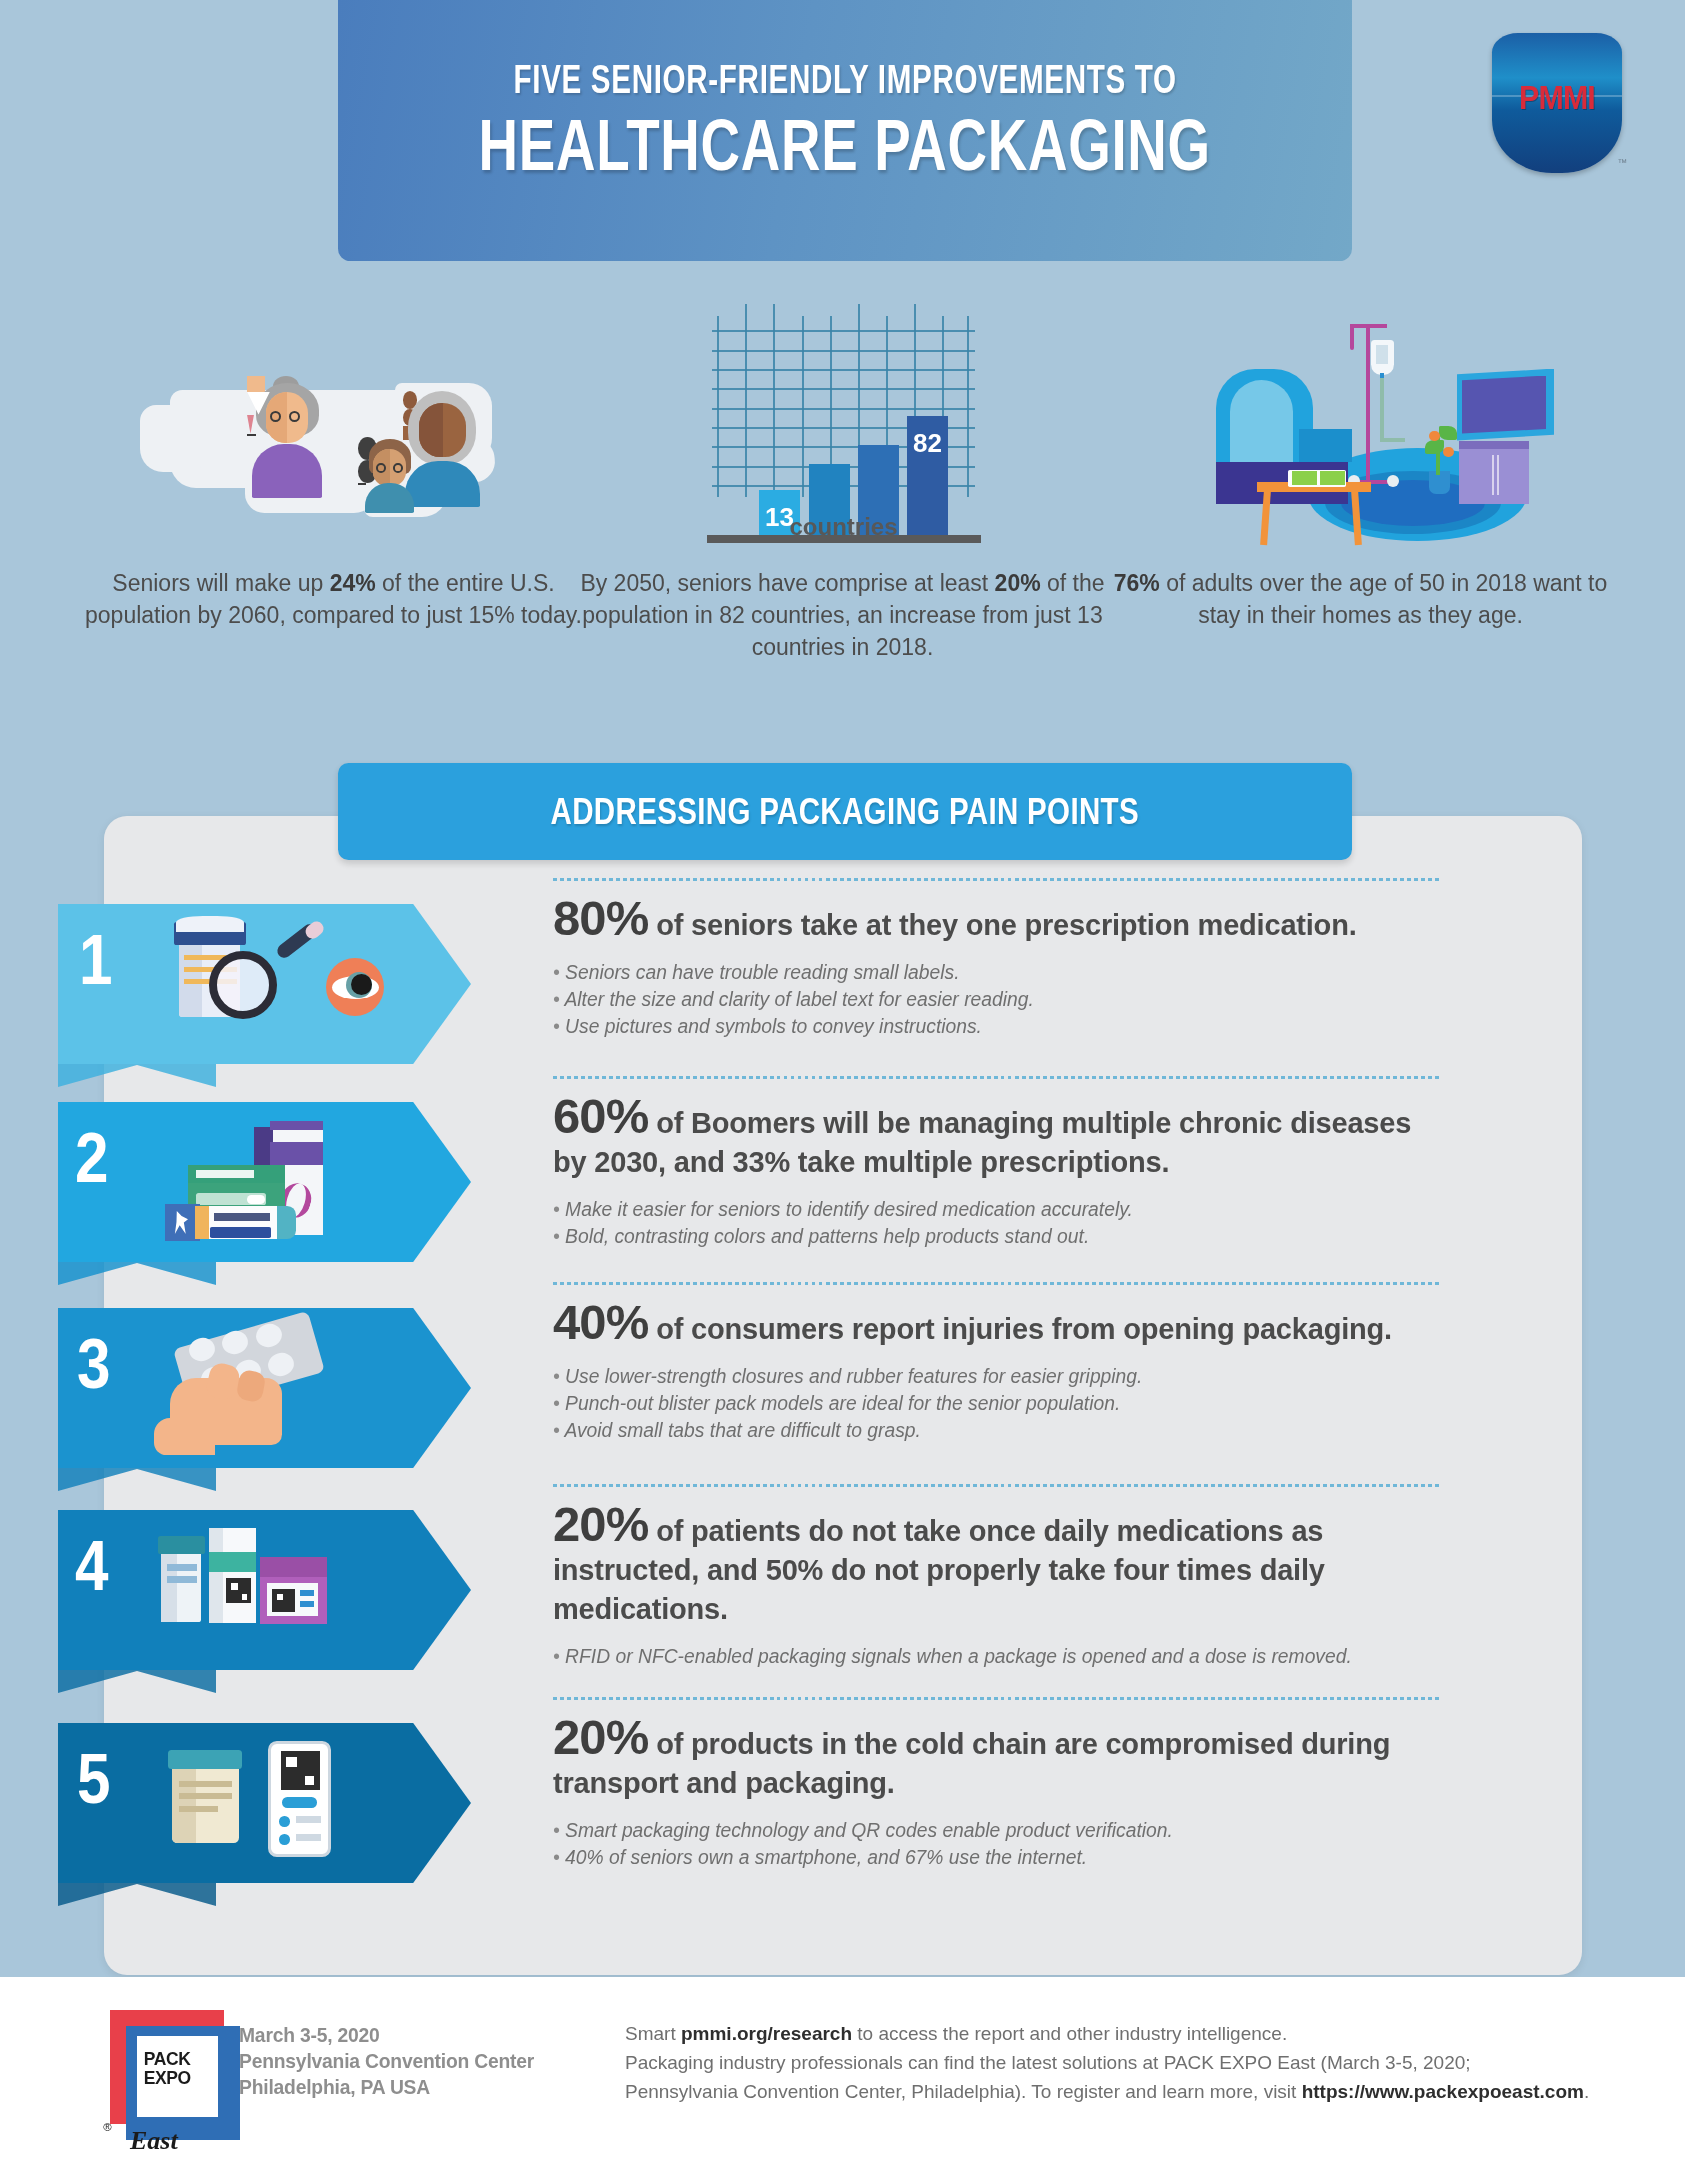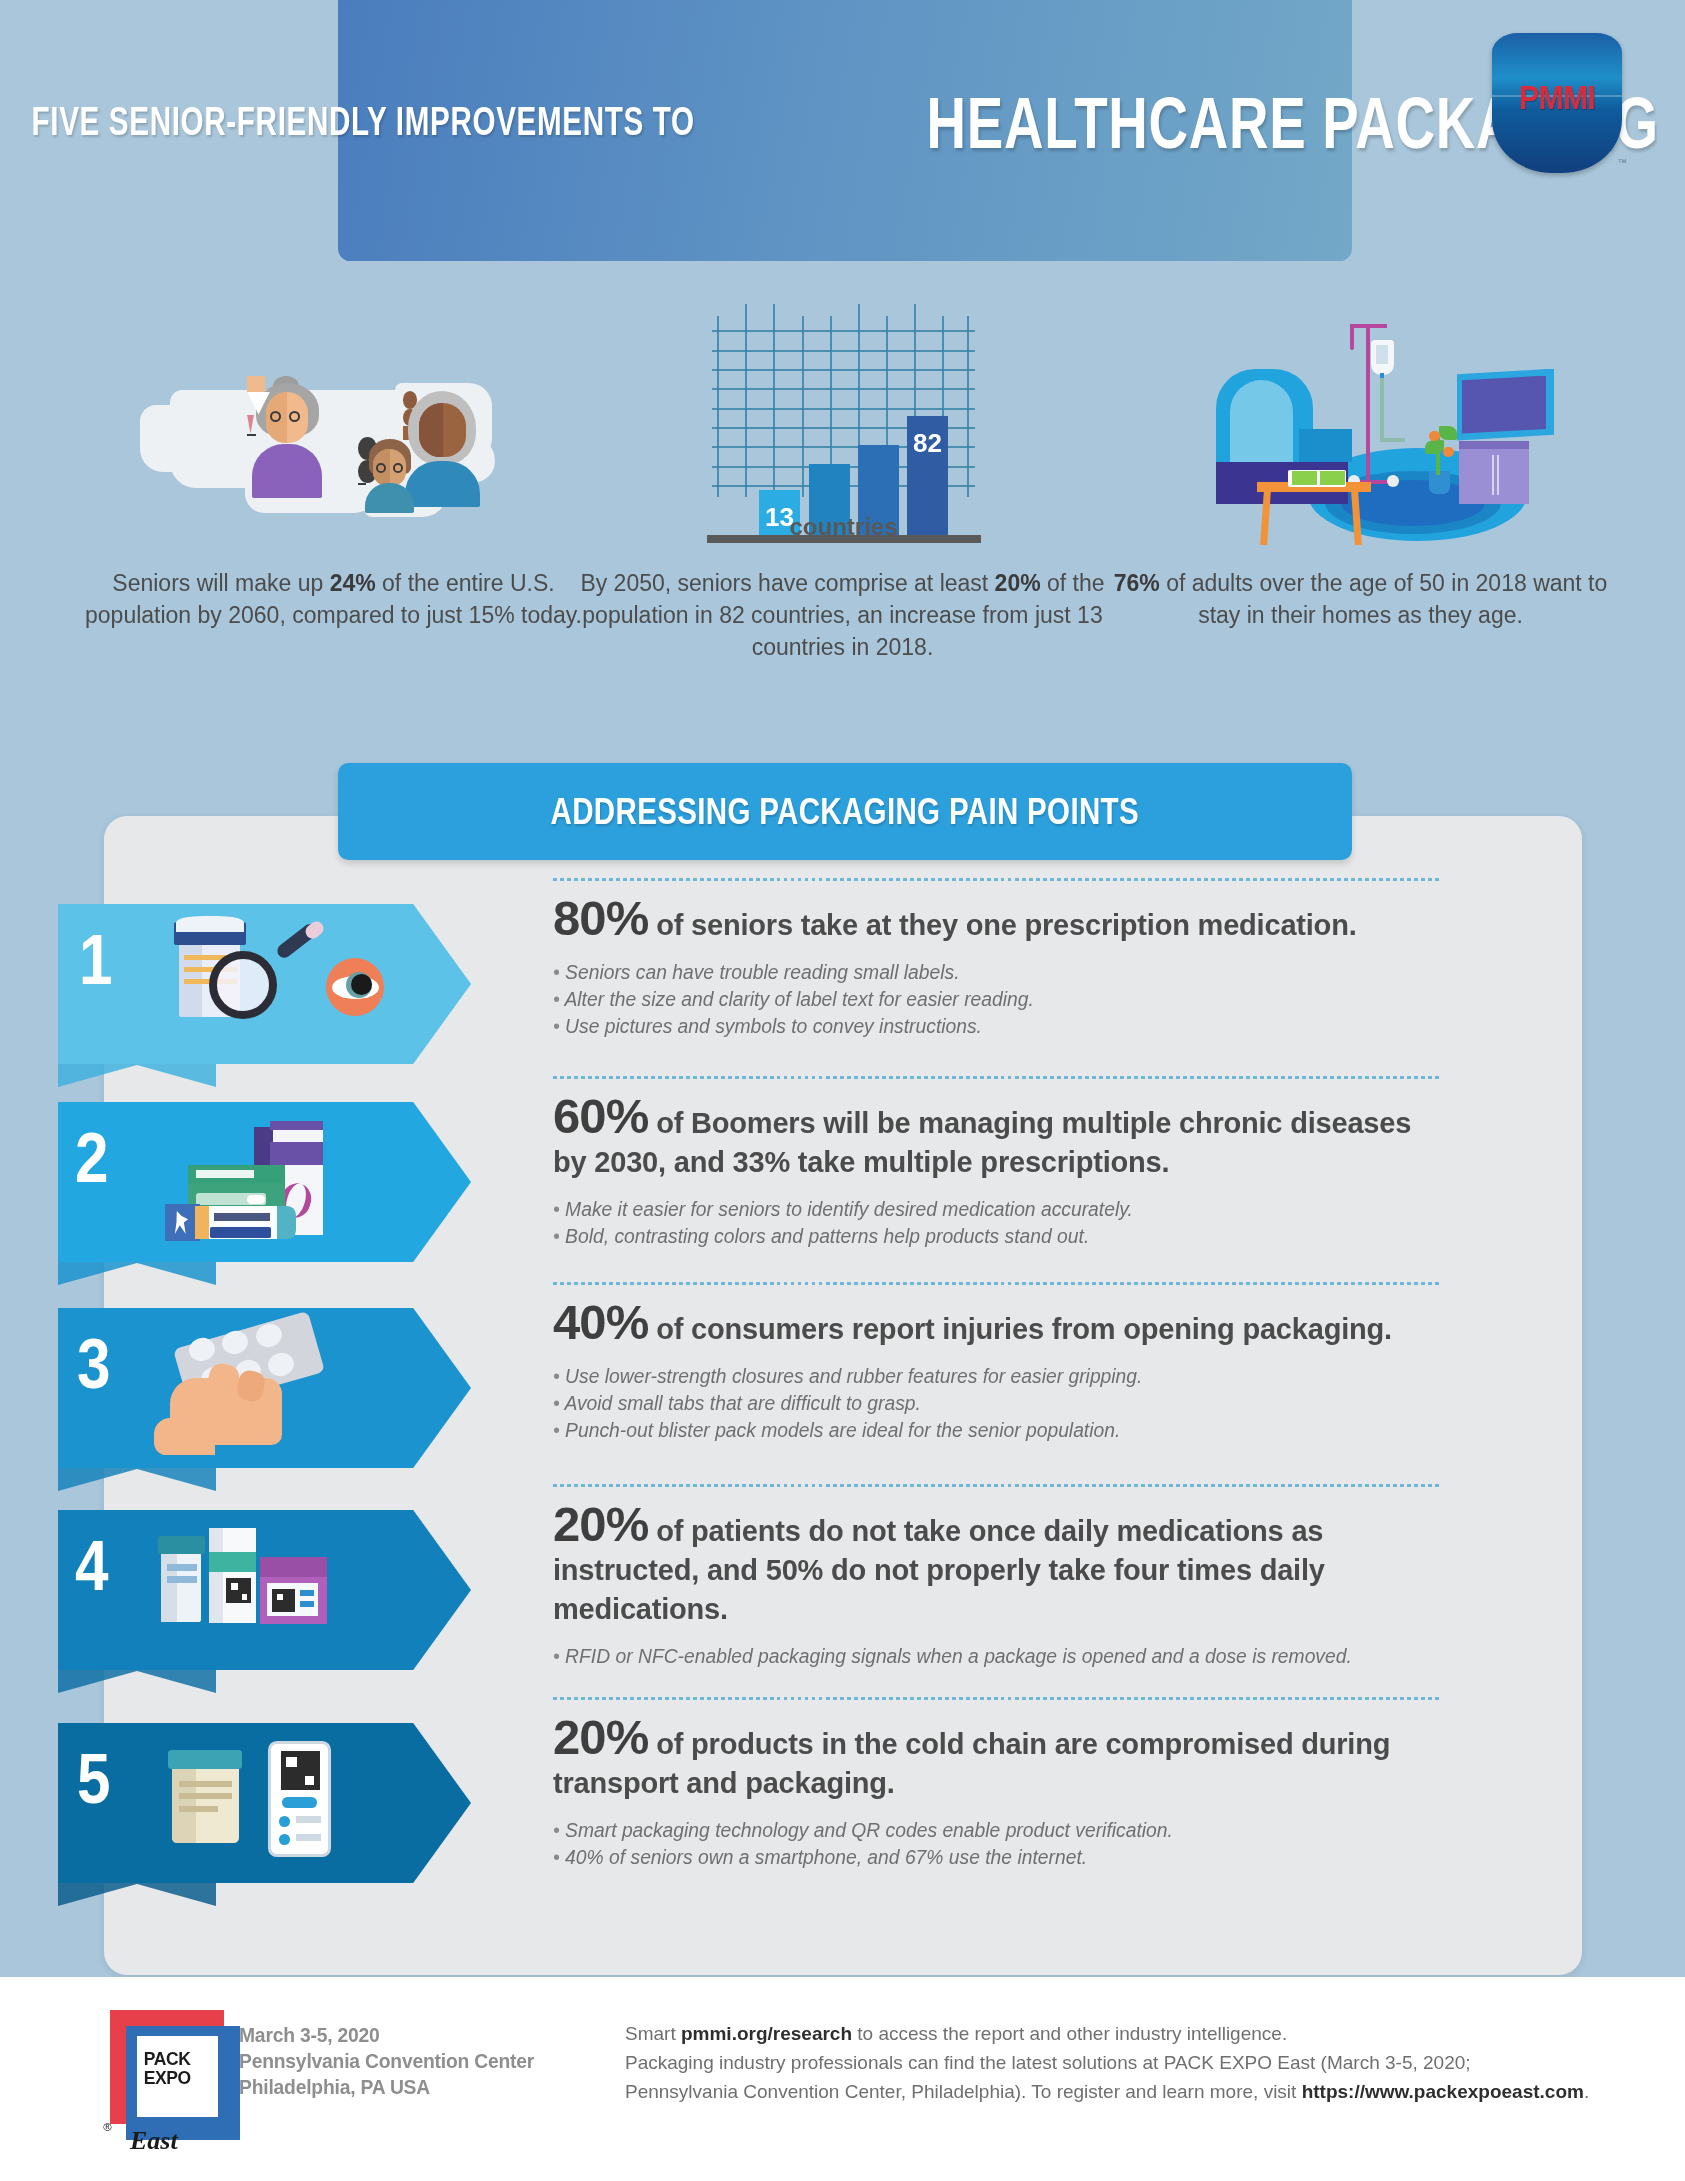--- a/index.html
+++ b/index.html
@@ -17,21 +17,21 @@
     overflow: hidden;
   }
 
   
   .header-band {
     position: absolute;
     left: 338px; top: 0; width: 1014px; height: 261px;
     background: linear-gradient(100deg, #4a7dbd 0%, #5e93c4 45%, #73a8c8 100%);
     border-bottom-left-radius: 12.3px;
     border-bottom-right-radius: 12.3px;
-    display: flex; flex-direction: row;
+    display: flex; flex-direction: column;
     align-items: center; justify-content: center;
     padding-bottom: 17.6px;
   }
   .hdr-line1 {
     color: #ffffff;
     font-size: 40px;
     font-weight: bold;
     letter-spacing: 0.9px;
     transform: scaleX(0.74);
     transform-origin: center;
@@ -542,22 +542,22 @@
       <div style="position:absolute;left:0px;top:98px;width:61px;height:37px;background:#f3b58a;border-radius:16px 0 0 12.3px;"></div>
     </div>
     <div class="dots"></div>
     <div class="pp-content">
       <div class="pp-head">
         <span class="pct">40%</span>
         <span>of consumers report injuries from opening packaging.</span>
       </div>
       <div class="pp-bullets">
         <div class="pp-bullet">Use lower-strength closures and rubber features for easier gripping.</div>
+        <div class="pp-bullet">Punch-out blister pack models are ideal for the senior population.</div>
         <div class="pp-bullet">Avoid small tabs that are difficult to grasp.</div>
-        <div class="pp-bullet">Punch-out blister pack models are ideal for the senior population.</div>
       </div>
     </div>
   </div>
 
   <div class="pp-item" style="top:1510px;">
     <div class="chev-notch" style="background:#0a6da2;"></div>
     <div class="chev" style="background:#1180bb;"></div>
     <div class="chev-num" style="left:75px;">4</div>
     <div class="chev-art" style="left:156px; top:12.3px;">
       <div style="position:absolute;left:5.3px;top:26px;width:40px;height:74px;background:#eef3f7;border-radius:2.6px;"></div>

